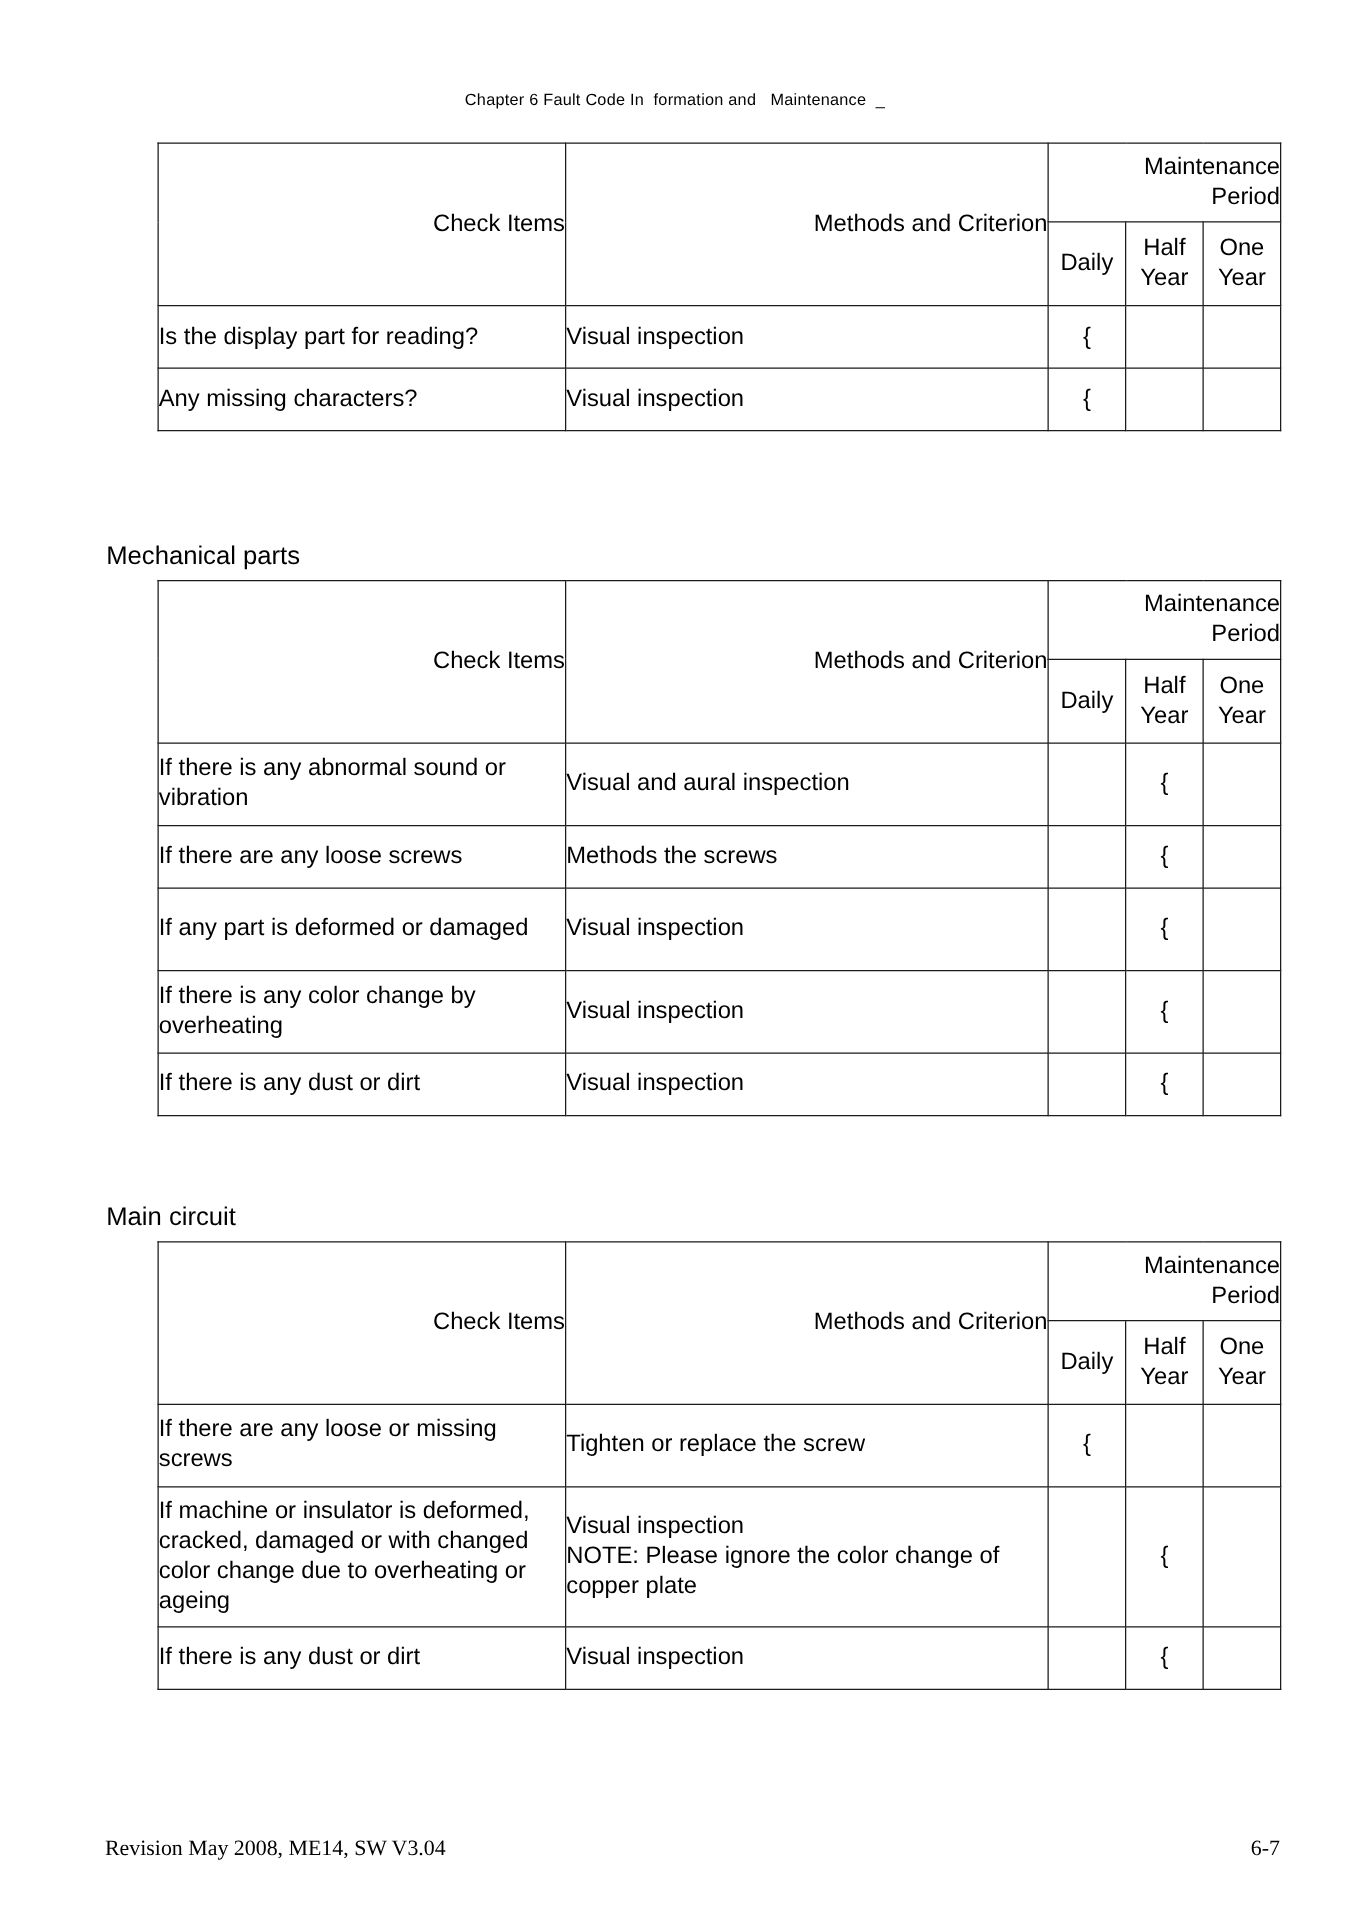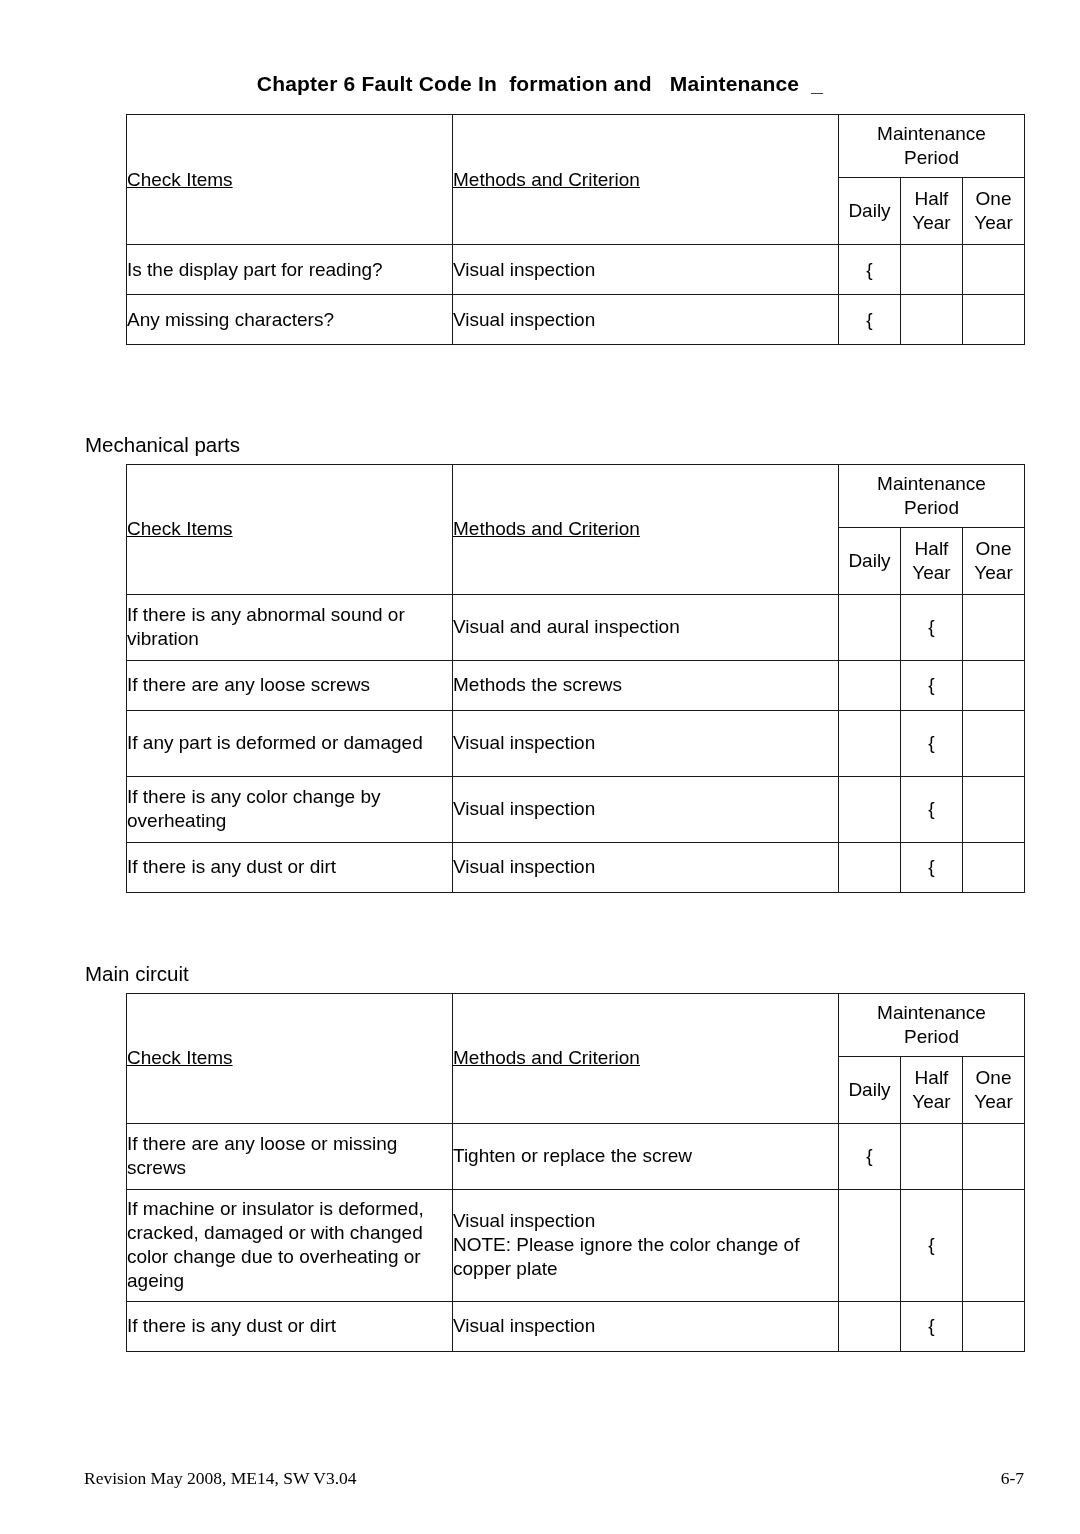--- a/index.html
+++ b/index.html
@@ -21,24 +21,23 @@
     padding: 0;
   }
 
   
   .doc-header {
     position: absolute;
     top: 72px;
     left: 0;
     width: 1080px;
     text-align: center;
-    font-size: 21px;
+    font-size: 13px;
     letter-spacing: 0.2px;
     white-space: pre;
-    font-weight: bold;
   }
 
   
   .section {
     position: absolute;
     left: 84px;
     width: 940px;
   }
   .section-label {
     font-size: 20.5px;
@@ -68,27 +67,26 @@
 
   
   col.c-items   { width: 326px; }
   col.c-method  { width: 386px; }
   col.c-daily   { width: 62px; }
   col.c-half    { width: 62px; }
   col.c-one     { width: 62px; }
 
   
   th.h-main {
-    text-align: left;
+    text-align: right;
     height: 130px;
     padding: 4px 6px;
-    text-decoration: underline;
   }
   th.h-period {
-    text-align: center;
+    text-align: right;
     height: 63px;
     padding: 4px 4px;
     line-height: 1.2;
   }
   th.h-sub {
     text-align: center;
     height: 67px;
     padding: 2px 1px;
     line-height: 1.18;
     font-size: 18.5px;

